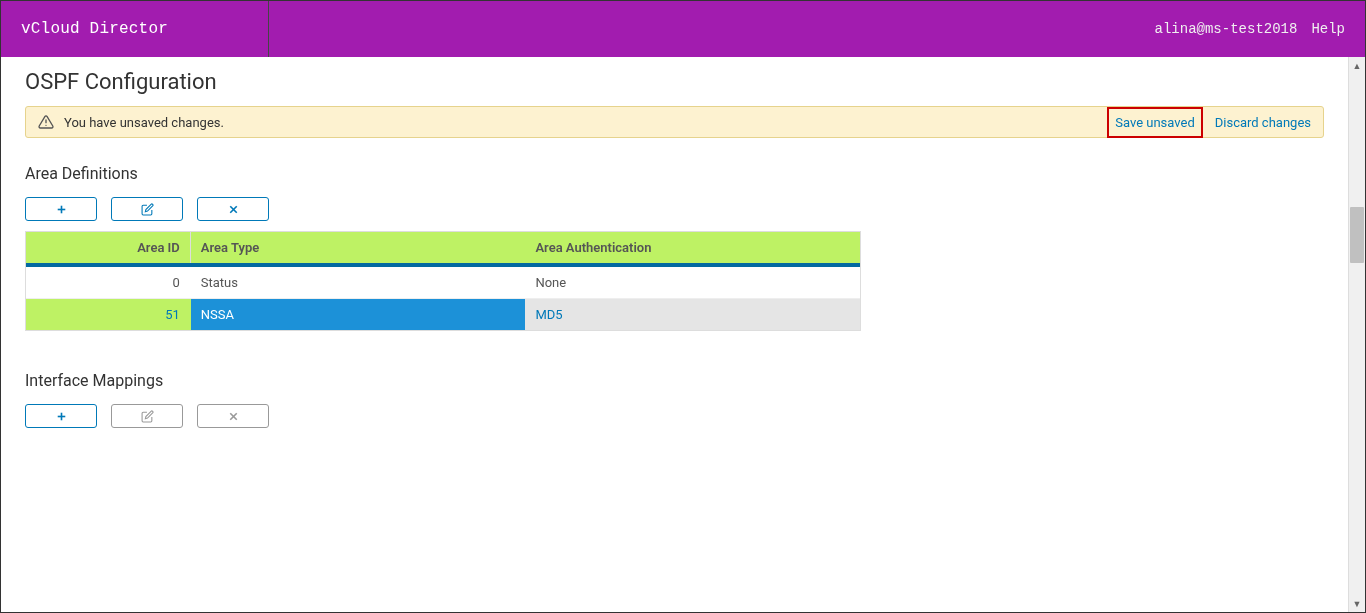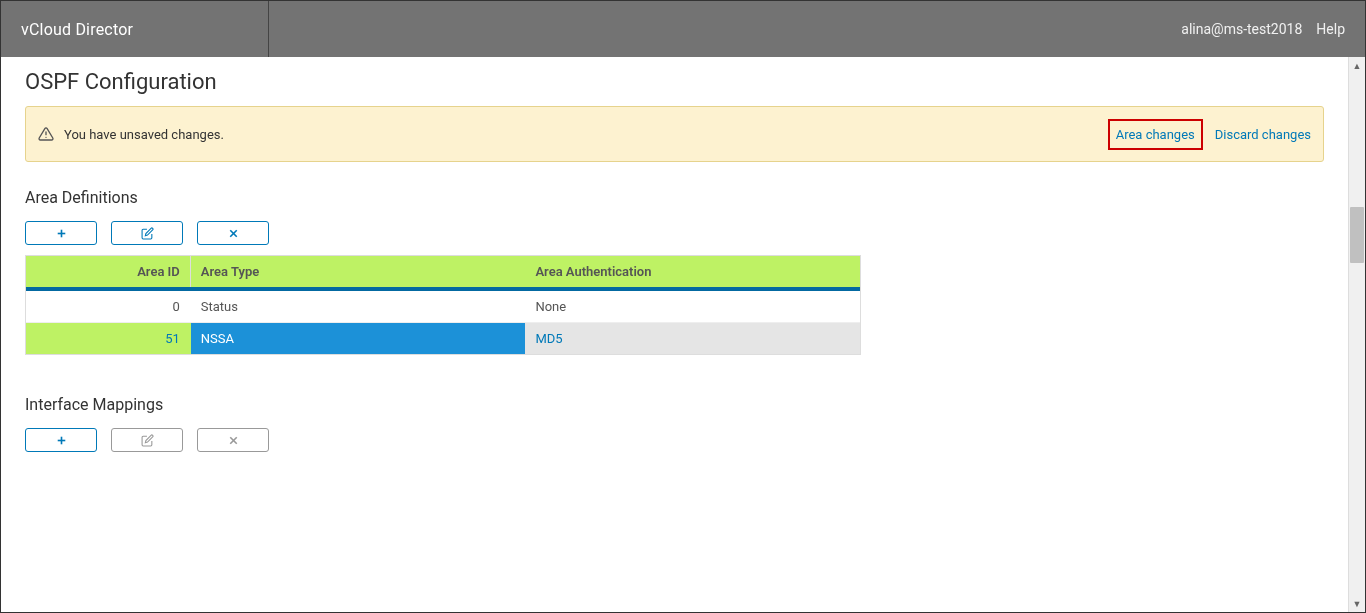--- a/index.html
+++ b/index.html
@@ -14,28 +14,29 @@
       position: relative;
     }
     .outer {
       border: 1px solid #333;
       width: 1366px;
       height: 613px;
       position: relative;
       background: #fff;
     }
     .header {
-      background: #737373;
+      background: #a21caf;
       height: 56px;
       display: flex;
       align-items: center;
       justify-content: space-between;
       padding: 0 20px;
       color: #fff;
       position: relative;
+      font-family: Liberation Mono, monospace;
     }
     .header-left {
       font-size: 16px;
       font-weight: 400;
       letter-spacing: 0.2px;
     }
     .header-divider {
       position: absolute;
       left: 267px;
       top: 0;
@@ -98,21 +99,21 @@
     .page-title {
       font-size: 22px;
       font-weight: 400;
       color: #333;
       margin-bottom: 12px;
     }
     .alert-bar {
       background: #fdf2d0;
       border: 1px solid #e6d38d;
       border-radius: 3px;
-      height: 56px;
+      height: 32px;
       display: flex;
       align-items: center;
       justify-content: space-between;
       padding: 0 12px;
       margin-bottom: 26px;
     }
     .alert-left {
       display: flex;
       align-items: center;
       gap: 10px;
@@ -249,21 +250,21 @@
           <span class="alert-icon">
             <svg viewBox="0 0 24 24" fill="none" stroke="#555" stroke-width="2" stroke-linecap="round" stroke-linejoin="round">
               <path d="M10.29 3.86L1.82 18a2 2 0 0 0 1.71 3h16.94a2 2 0 0 0 1.71-3L13.71 3.86a2 2 0 0 0-3.42 0z"></path>
               <line x1="12" y1="9" x2="12" y2="13"></line>
               <line x1="12" y1="17" x2="12.01" y2="17"></line>
             </svg>
           </span>
           <span class="alert-text">You have unsaved changes.</span>
         </div>
         <div class="alert-actions">
-          <span class="alert-link save-highlight">Area changes</span>
+          <span class="alert-link save-highlight">Save unsaved</span>
           <span class="alert-link">Discard changes</span>
         </div>
       </div>
 
 
       <div class="section-block">
         <div class="section-title">Area Definitions</div>
         <div class="icon-btn-row">
           <div class="icon-btn">
             <svg viewBox="0 0 24 24" fill="none" stroke="currentColor" stroke-width="3">

